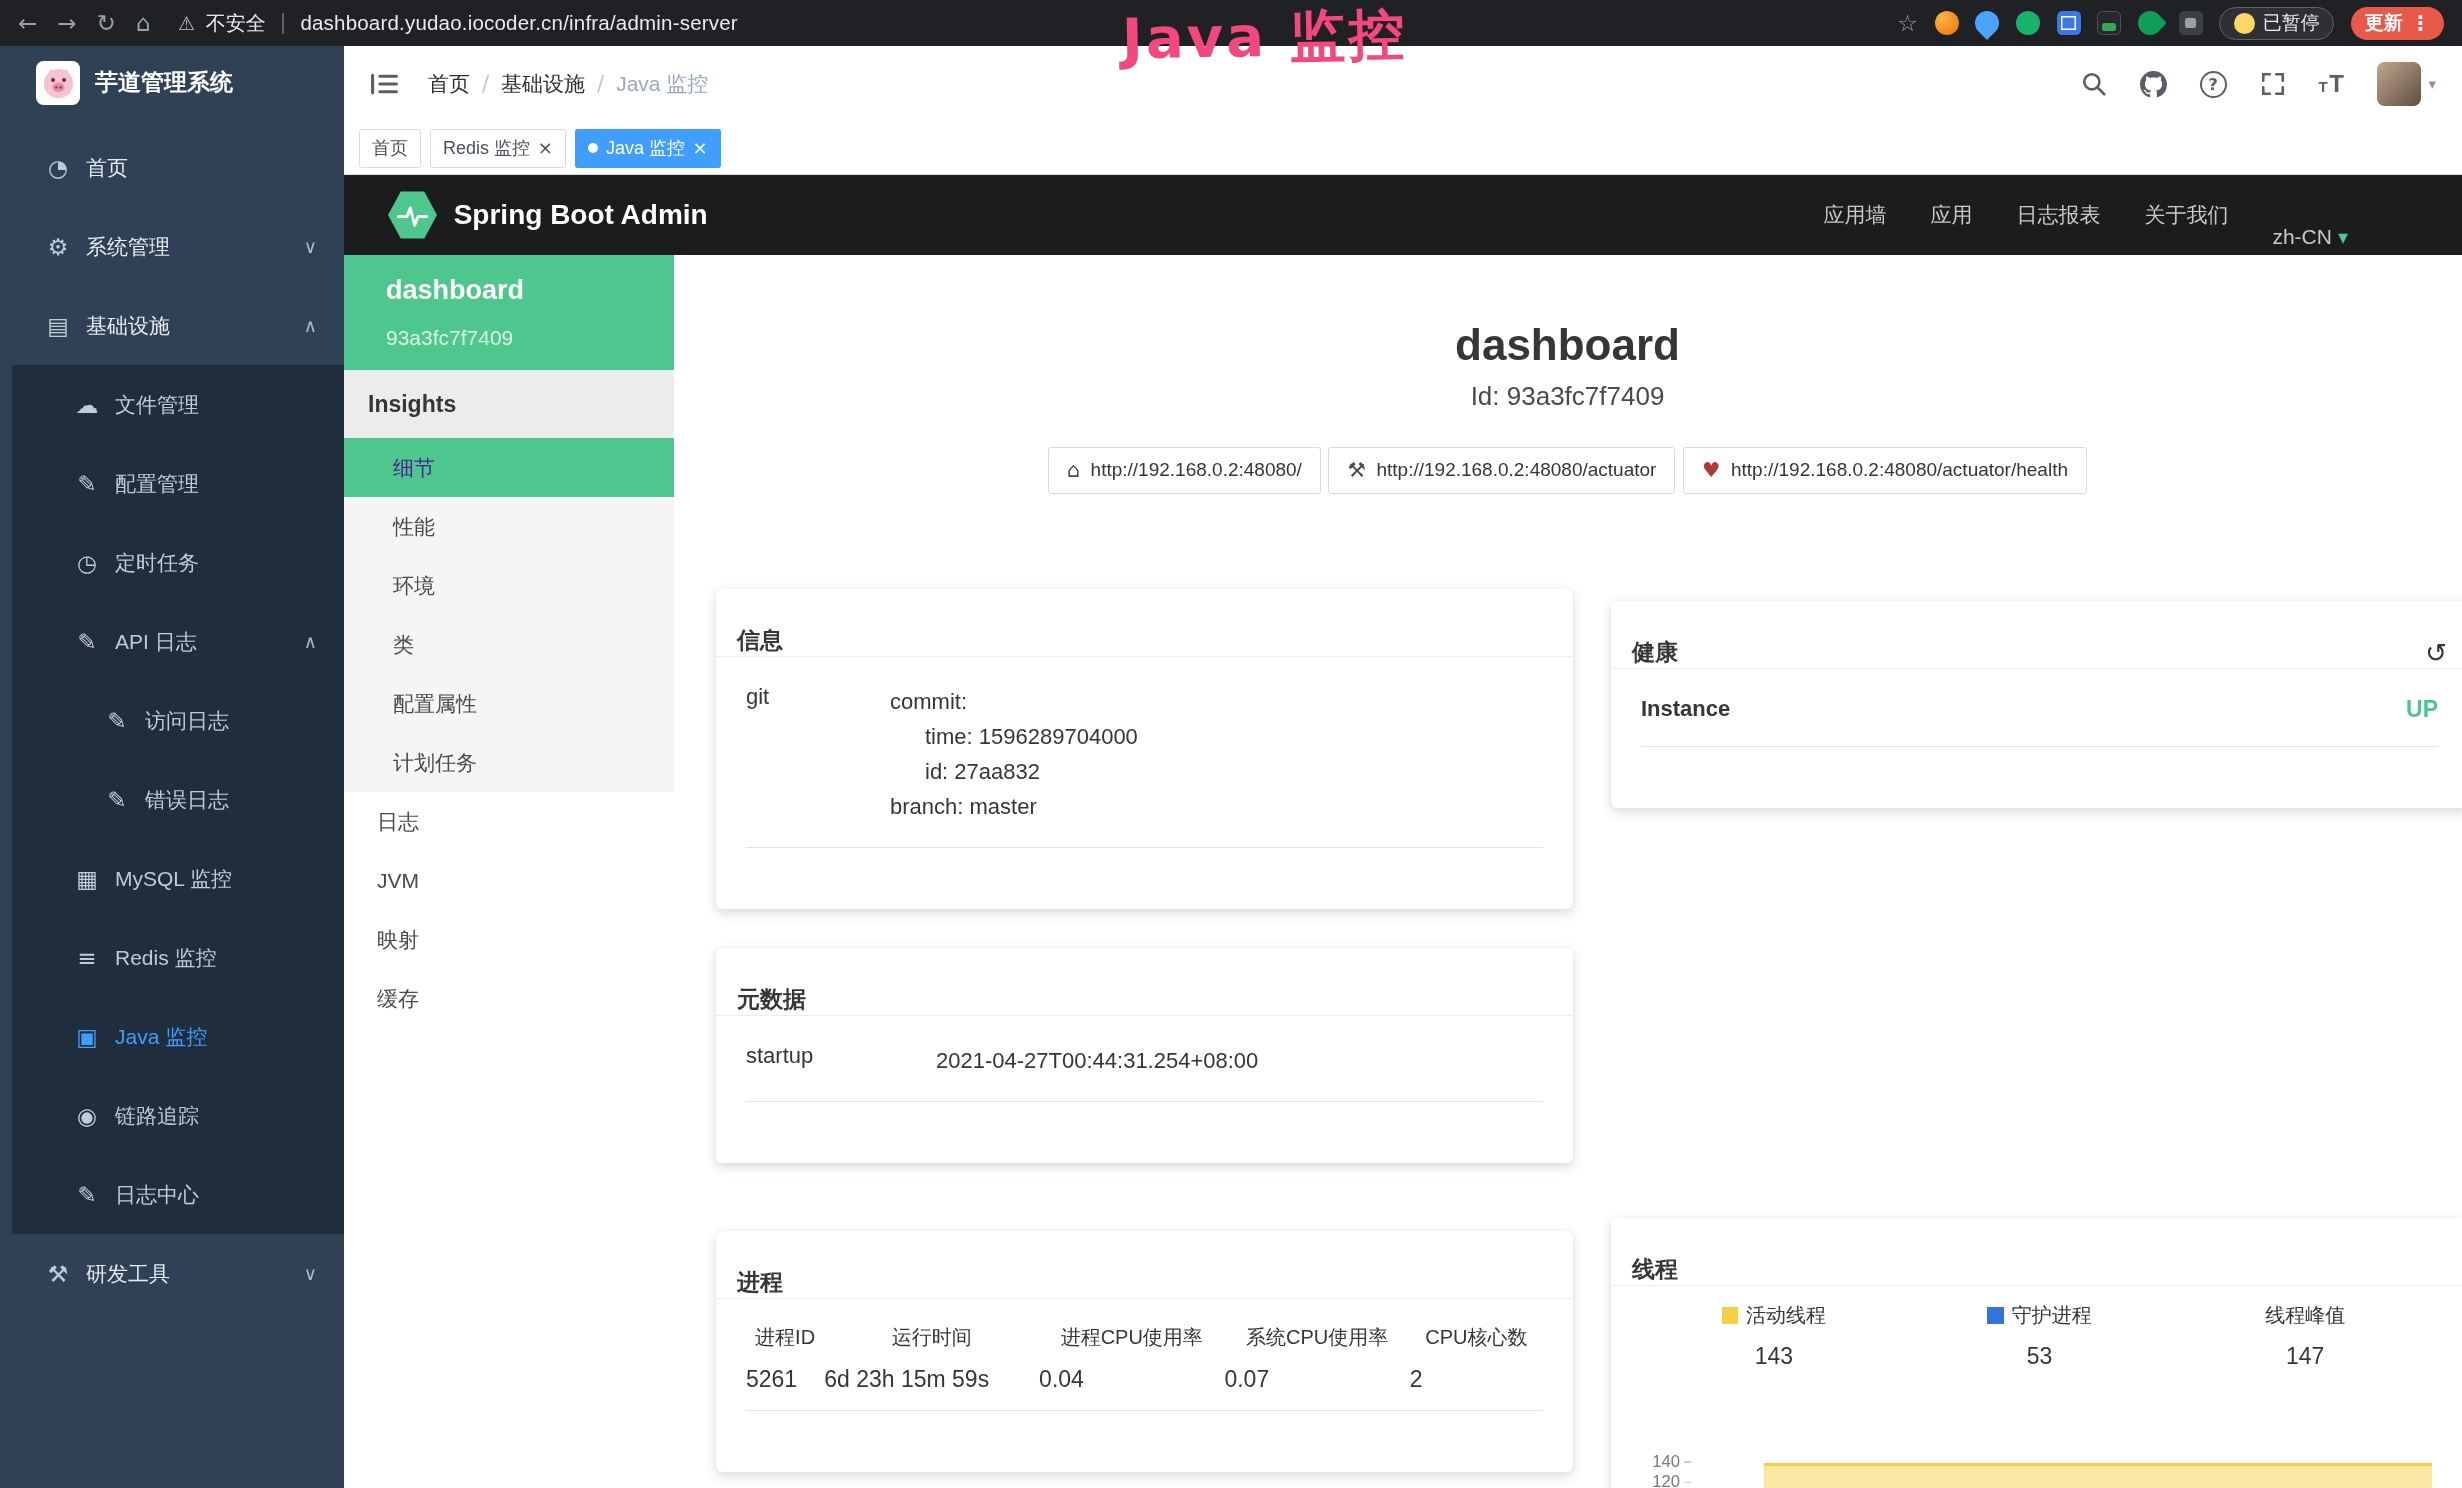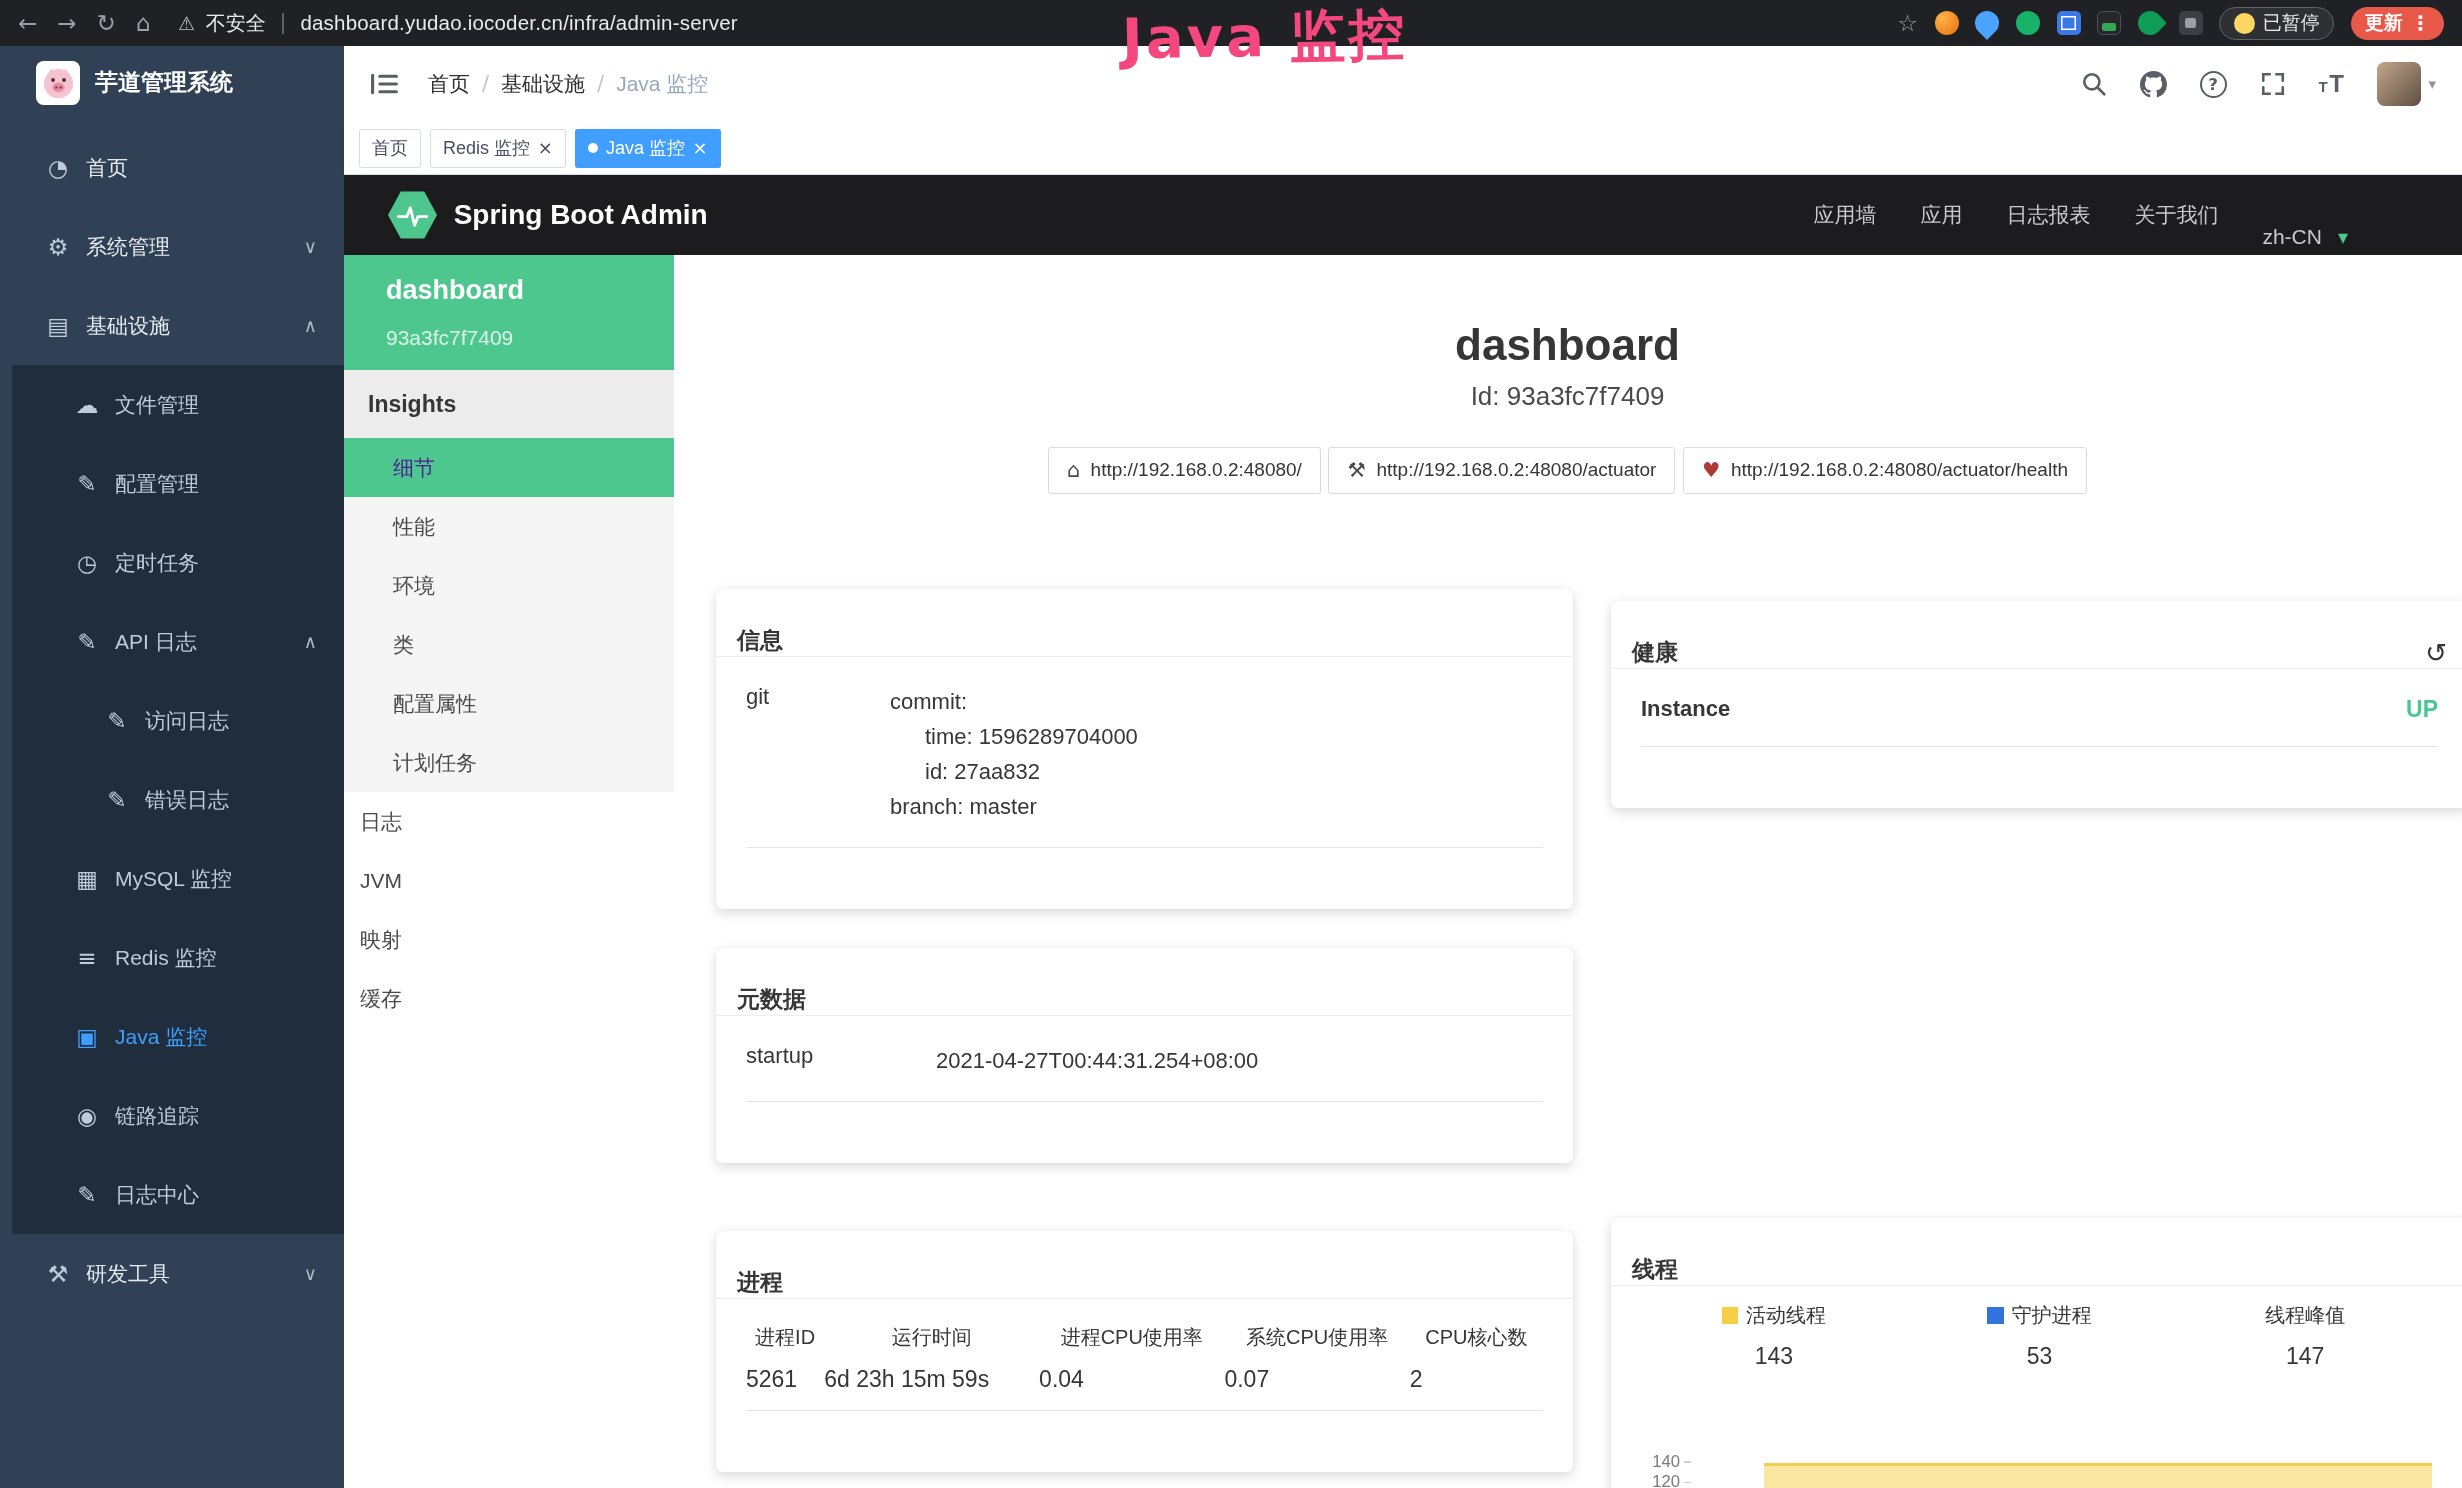--- a/index.html
+++ b/index.html
@@ -93,34 +93,34 @@
   
   .sba { flex:1; display:flex; flex-direction:column; min-height:0; }
   .sba-header { height:80px; background:#1c1c1e; display:flex; align-items:center;
                 padding:0 114px 0 44px; flex-shrink:0; }
   .hexa { width:49px; height:49px; background:#4ec78e; flex-shrink:0;
           clip-path:polygon(26% 2%,74% 2%,100% 50%,74% 98%,26% 98%,0% 50%);
           display:flex; align-items:center; justify-content:center; }
   .sba-brand { color:#fff; font-size:28px; font-weight:700; margin-left:16.7px; }
   .sba-nav { margin-left:auto; display:flex; align-items:center; gap:44px; }
   .sba-nav .ni { color:#c9c9c9; font-size:21px; cursor:pointer; }
-  .lang { display:flex; align-items:center; gap:16px; cursor:pointer;margin-top:44px; }
+  .lang { display:flex; align-items:center; gap:6px; cursor:pointer;margin-top:44px; }
   .lang .lcaret { color:#4ec78e; font-size:20px; }
 
   .sba-body { flex:1; display:flex; min-height:0; }
   .sba-side { width:330px; flex-shrink:0; display:flex; flex-direction:column; background:#fff; }
   .instance { background:#4ec78e; color:#fff; padding:20px 0 20px 42px; cursor:pointer; }
   .instance .iname { font-size:27px; font-weight:700; }
   .instance .iid { font-size:21px; opacity:.8; margin-top:20px; }
   .ssec { height:68px; display:flex; align-items:center; padding-left:24px; background:#ececec;
           color:#363636; font-weight:700; font-size:23px; cursor:pointer; }
   .sitem { height:59px; display:flex; align-items:center; padding-left:49px; background:#f5f5f5;
            color:#4a4a4a; font-size:21px; cursor:pointer; }
   .sitem.active { background:#4ec78e; color:#4c1d95; }
-  .sroot { padding-left:16px; background:#fff;text-align:center; }
+  .sroot { padding-left:33px; background:#fff;text-align:center; }
 
   .sba-content { flex:1; padding:65px 43px 0 42px; overflow:hidden; }
   .phead { text-align:center; }
   .ptitle { font-size:44px; font-weight:700; color:#363636; }
   .pid { font-size:26px; color:#4a4a4a; margin-top:10.6px; }
   .links { display:flex; justify-content:center; gap:7.6px; margin-top:35px; }
   .link-btn { display:flex; align-items:center; gap:10.6px; height:47px; padding:0 18px;
               border:0.8px solid #dbdbdb; border-radius:3px; font-size:19px; color:#363636;
               background:#fff; cursor:pointer; }
   .lic { font-size:20.5px; color:#4a4a4a; }

